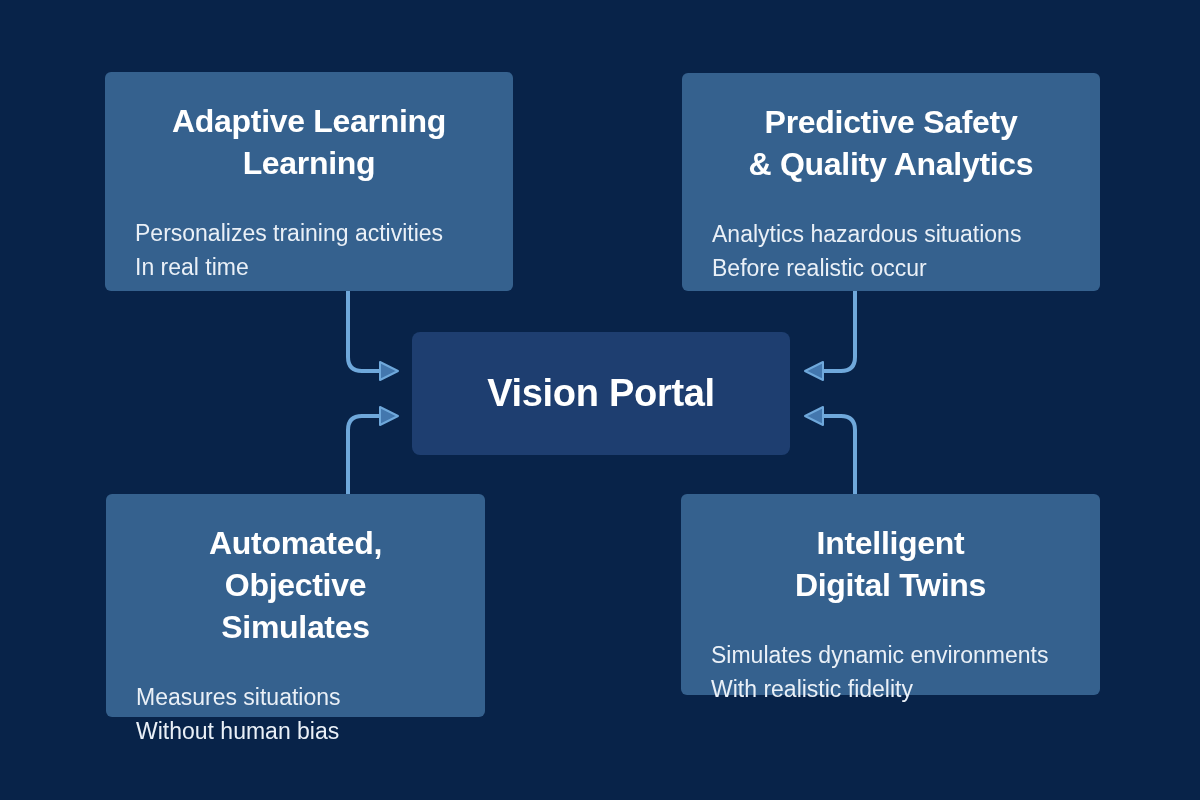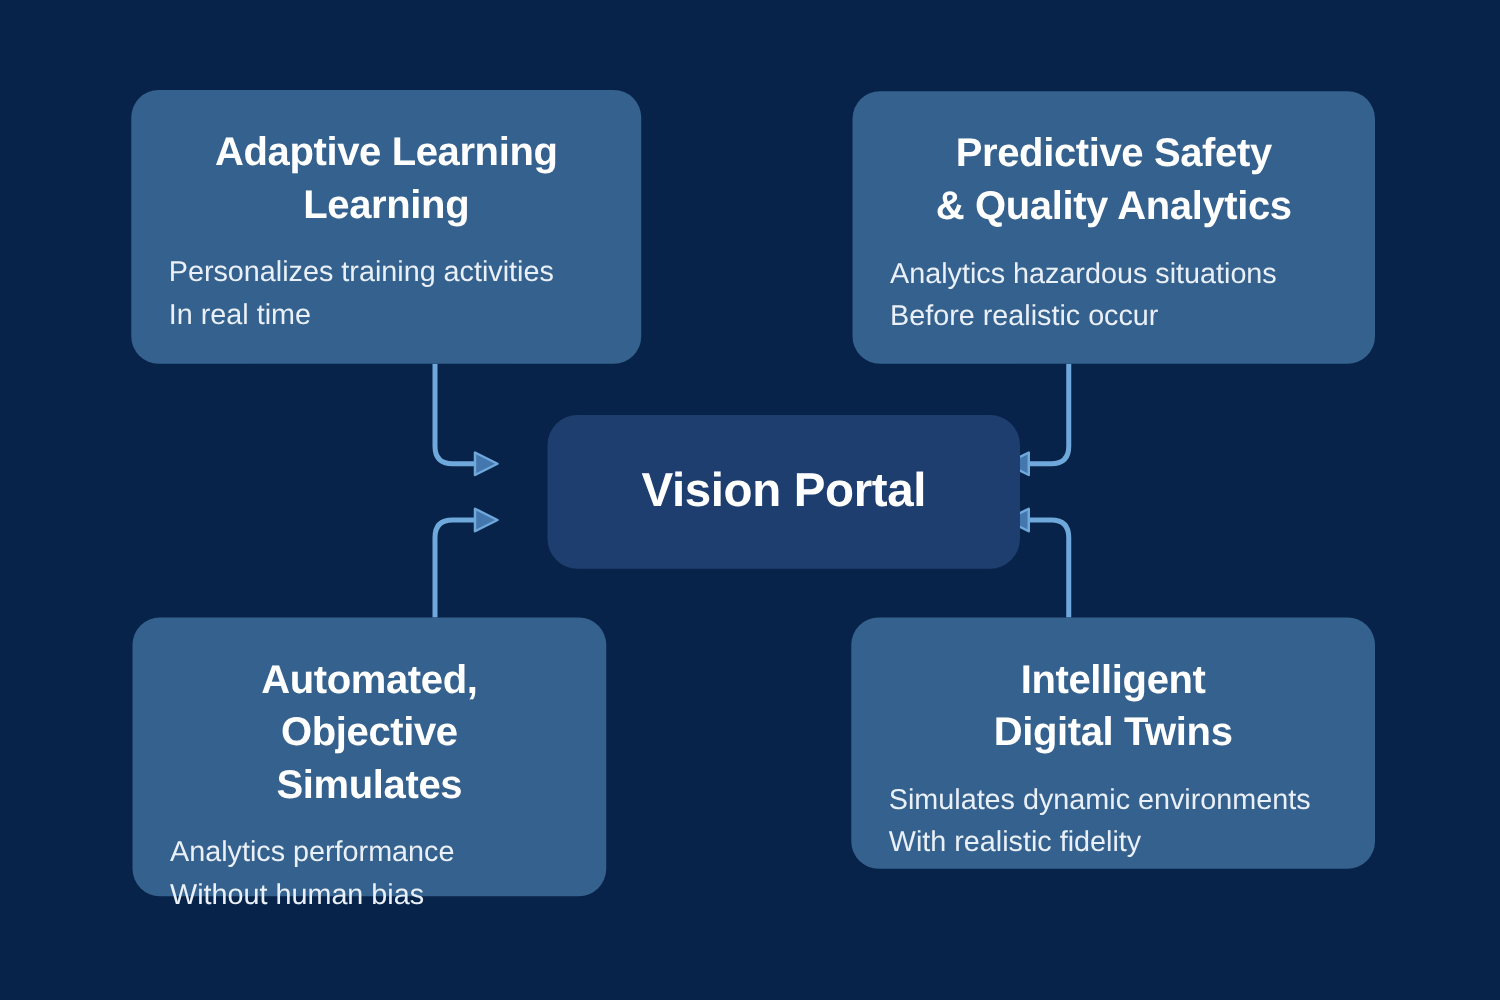--- a/index.html
+++ b/index.html
@@ -34,51 +34,51 @@
   }
   .arrowhead{
     fill:var(--arrowhead-fill);
     stroke:var(--connector-line);
     stroke-width:2;
     stroke-linejoin:round;
   }
   .box{
     position:absolute;
     background:var(--box-fill);
-    border-radius:22px;
+    border-radius:6px;
     padding:28px 30px 1px 30px;
   }
   .box-tl{left:105px;top:72px;width:408px;height:219px;}
   .box-tr{left:682px;top:73px;width:418px;height:218px;}
   .box-bl{left:106px;top:494px;width:379px;height:223px;}
   .box-br{left:681px;top:494px;width:419px;height:201px;}
   .box-title{
     text-align:center;
     color:var(--title-text);
     font-size:32px;
     font-weight:700;
     line-height:42px;
     letter-spacing:-0.3px;
   }
   .box-title .line{display:block;}
   .box-desc{
-    margin-top:16px;
+    margin-top:32px;
     text-align:left;
     color:var(--desc-text);
     font-size:23px;
     font-weight:400;
     line-height:34px;
   }
   .box-desc .line{display:block;white-space:nowrap;}
   .center-box{
     position:absolute;
     left:412px;top:332px;width:378px;height:123px;
     background:var(--center-fill);
-    border-radius:24px;
-    display:flex;align-items:center;justify-content:center;margin-left:26px;
+    border-radius:8px;
+    display:flex;align-items:center;justify-content:center;
   }
   .center-label{
     color:var(--title-text);
     font-size:38px;
     font-weight:700;
     letter-spacing:-0.3px;
   }
 </style>
 </head>
 <body>
@@ -121,21 +121,21 @@
       <span class="line">Before realistic occur</span>
     </div>
   </div>
 
   <div class="box box-bl">
     <div class="box-title">
       <span class="line">Automated, Objective</span>
       <span class="line">Simulates</span>
     </div>
     <div class="box-desc">
-      <span class="line">Analytics performance</span>
+      <span class="line">Measures situations</span>
       <span class="line">Without human bias</span>
     </div>
   </div>
 
   <div class="box box-br">
     <div class="box-title">
       <span class="line">Intelligent</span>
       <span class="line">Digital Twins</span>
     </div>
     <div class="box-desc">

